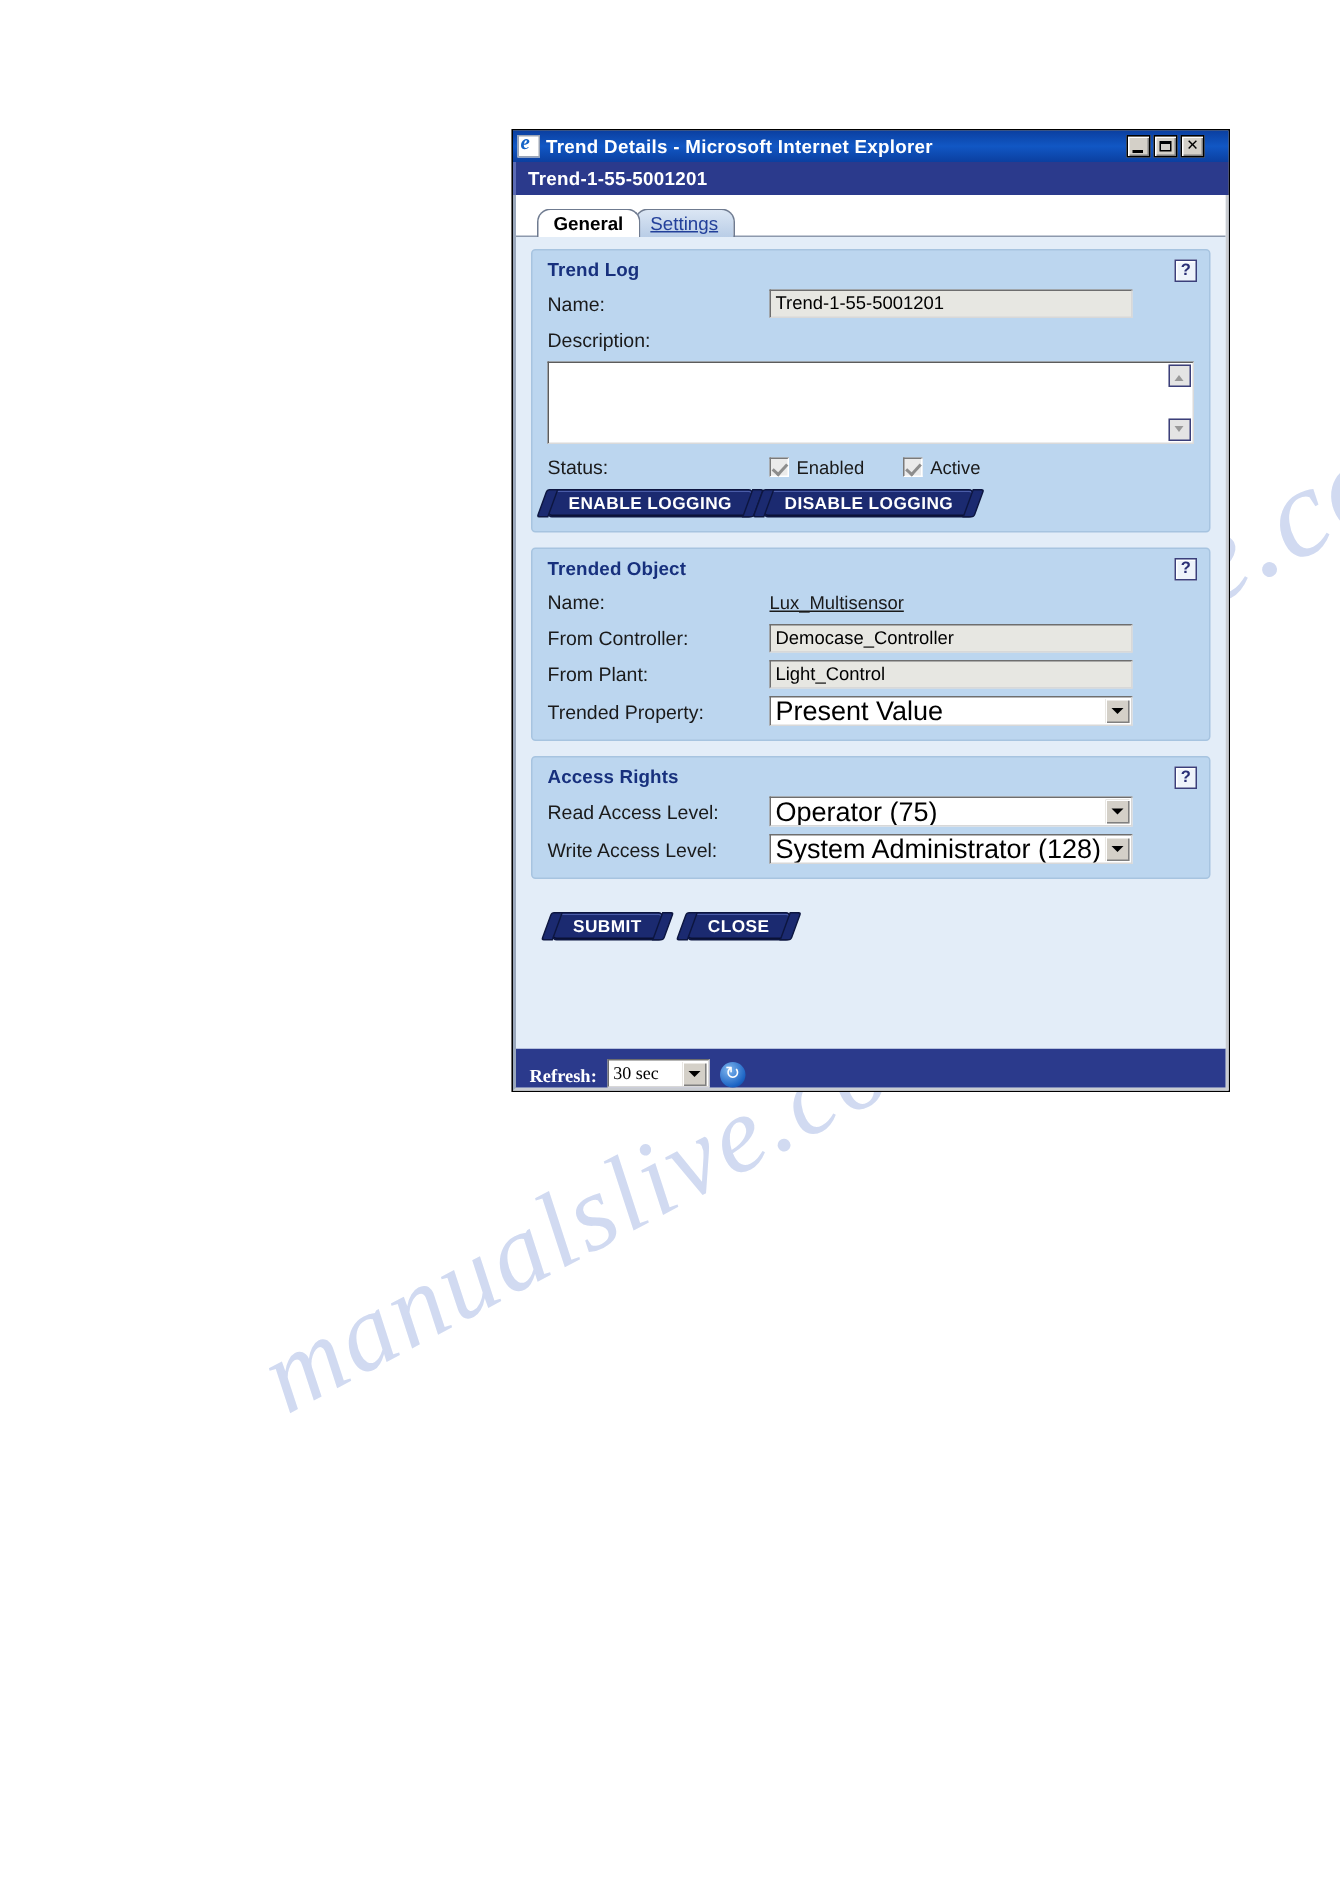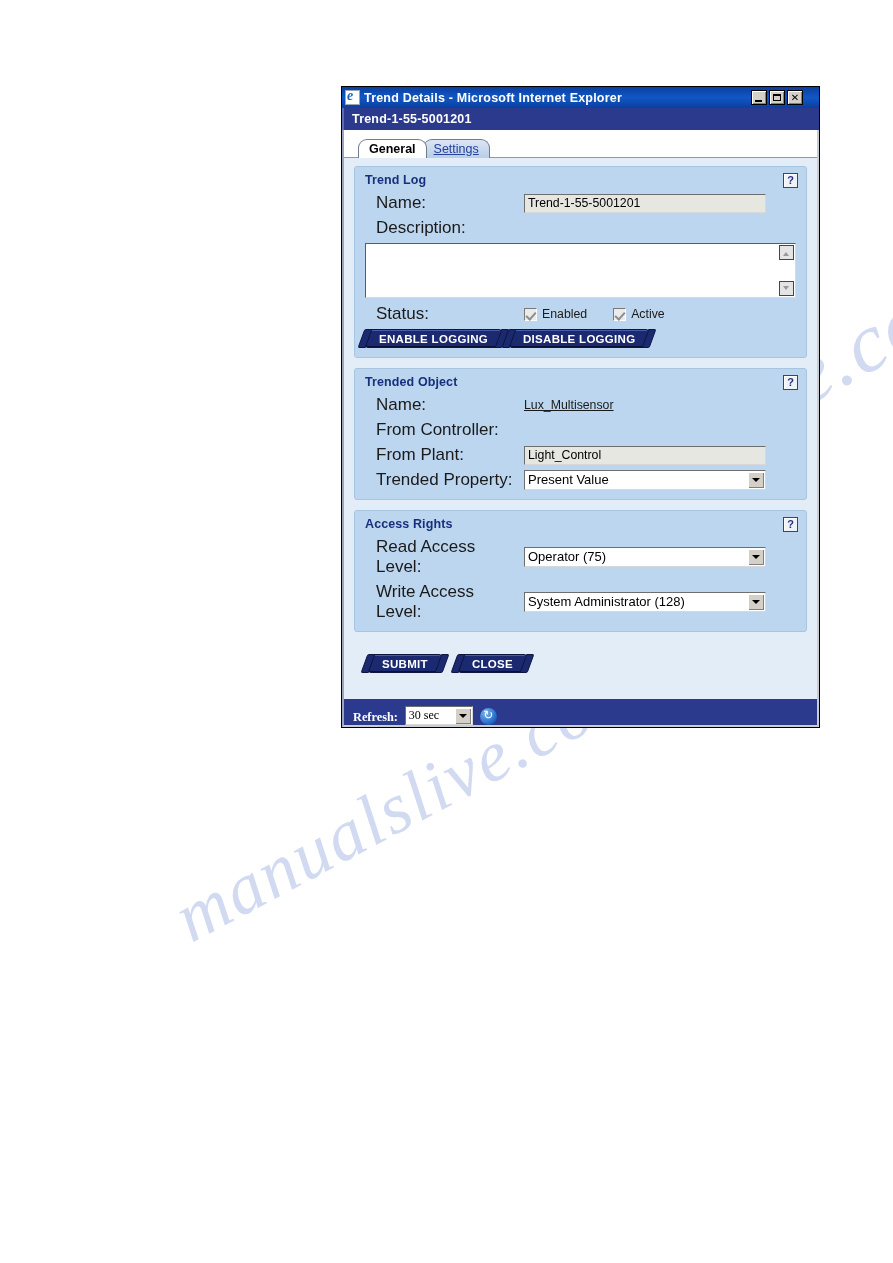--- a/index.html
+++ b/index.html
@@ -219,23 +219,22 @@
   .row {
     display: flex;
     align-items: center;
     margin-bottom: 5px;
     min-height: 19px;
   }
   .row:last-child { margin-bottom: 0; }
   .lbl {
     width: 148px;
     flex: 0 0 auto;
-    font-size: 17px;
+    font-size: 13px;
     color: #1a1a1a;
-    margin-left: 11px;
   }
 
   
   .txt {
     height: 19px;
     background: #fff;
     border: 1px solid;
     border-color: #6e6e6e #d8d8d8 #d8d8d8 #6e6e6e;
     font-size: 12.3px;
     line-height: 17px;
@@ -252,21 +251,21 @@
   .selwrap {
     position: relative;
     height: 20px;
     width: 242px;
     background: #fff;
     border: 1px solid;
     border-color: #6e6e6e #d8d8d8 #d8d8d8 #6e6e6e;
     box-sizing: border-box;
   }
   .selwrap .sel-val {
-    font-size: 13px;
+    font-size: 18px;
     line-height: 18px;
     padding-left: 3px;
     padding-right: 22px;
     color: #000;
     white-space: nowrap;
     overflow: hidden;
   }
   .sel-arrow {
     position: absolute;
     right: 1px; top: 1px;
@@ -510,20 +509,21 @@
         <div class="help-btn">?</div>
         <div class="panel-title">Trended Object</div>
 
         <div class="row">
           <div class="lbl">Name:</div>
           <a class="link" href="#">Lux_Multisensor</a>
         </div>
 
         <div class="row">
           <div class="lbl">From Controller:</div>
+          <div class="txt readonly w-obj">Democase_Controller</div>
         </div>
 
         <div class="row">
           <div class="lbl">From Plant:</div>
           <div class="txt readonly w-obj">Light_Control</div>
         </div>
 
         <div class="row">
           <div class="lbl">Trended Property:</div>
           <div class="selwrap">

